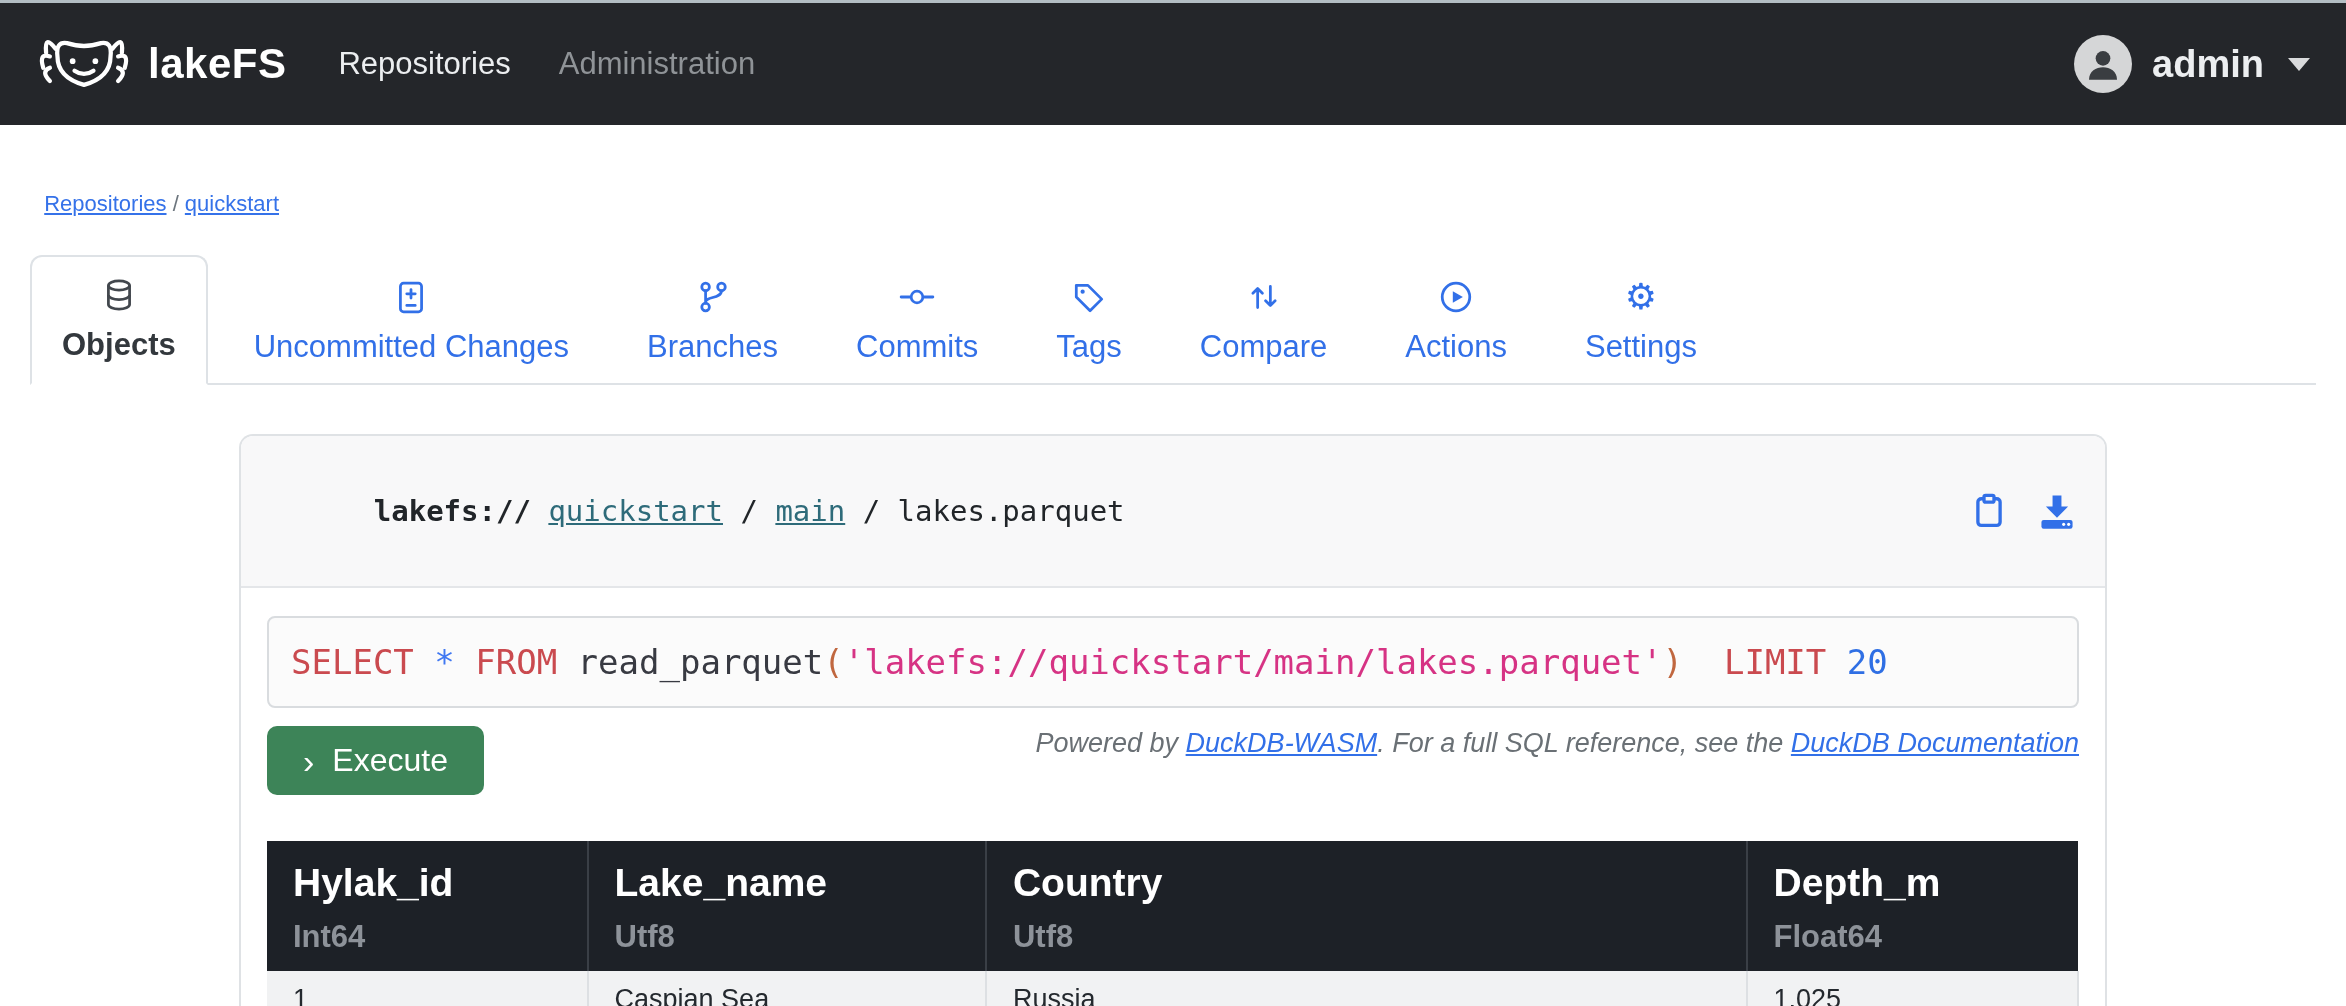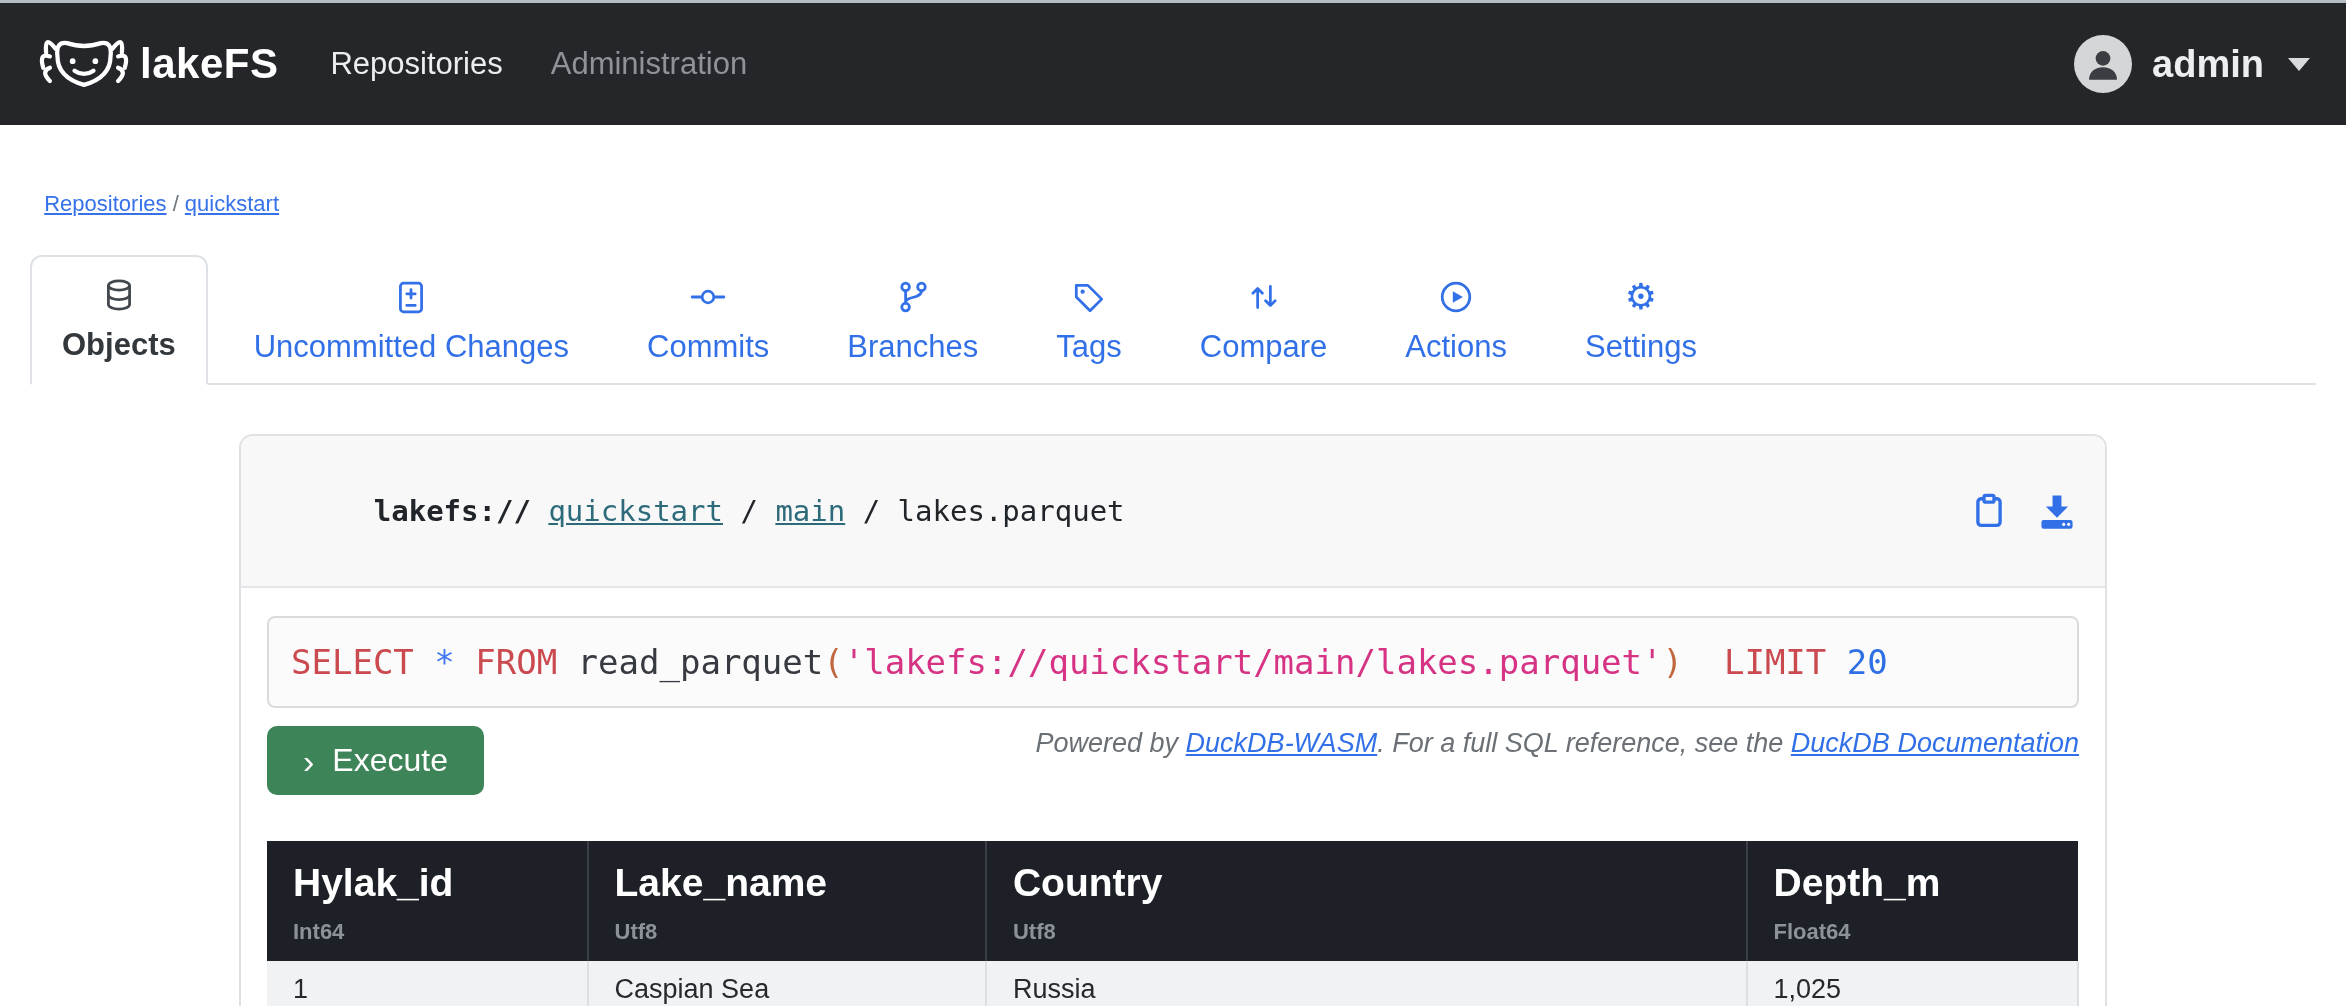--- a/index.html
+++ b/index.html
@@ -4,21 +4,21 @@
 <style>
   * { margin:0; padding:0; box-sizing:border-box; }
   html,body { width:2346px; height:1006px; overflow:hidden; background:#ffffff;
     font-family:"Liberation Sans", sans-serif; }
 
   
   .window-edge { height:3px; background:#b3bdc3; }
 
   
   .navbar { height:122px; background:#24262a; display:flex; align-items:center; padding:0 36px; }
-  .brand { display:flex; align-items:center; gap:8px; margin-right:52px; }
+  .brand { display:flex; align-items:center; gap:16px; margin-right:52px; }
   .brand svg { width:96px; height:72px; }
   .brand-name { color:#ffffff; font-size:42px; font-weight:bold; letter-spacing:.5px; }
   .nav-links { display:flex; align-items:center; gap:48px; flex:1; }
   .nav-link { font-size:31px; text-decoration:none; cursor:pointer; }
   .nav-link.active { color:#eceef0; }
   .nav-link.muted { color:#8f9397; }
   .user-menu { display:flex; align-items:center; gap:20px; cursor:pointer; }
   .avatar { width:58px; height:58px; border-radius:50%; background:#d5d6d7; display:flex; align-items:center; justify-content:center; }
   .avatar svg { width:40px; height:40px; }
   .user-name { color:#eceef0; font-size:38px; font-weight:600; }
@@ -69,21 +69,21 @@
   .execute-btn .chev { font-size:34px; line-height:32px; }
   .meta-note { font-style:italic; color:#6a7075; font-size:27px; margin-top:2px; }
   .meta-note a { color:#3270e8; text-decoration:underline; cursor:pointer; }
 
   
   .results { margin-top:46px; width:100%; border-collapse:collapse; table-layout:fixed; }
   .results thead th { background:#1d2127; text-align:left; padding:20px 26px 16px;
                       border-right:2px solid #3a3f46; vertical-align:top; }
   .results thead th:last-child { border-right:none; }
   .col-name { display:block; color:#ffffff; font-size:39px; font-weight:bold; }
-  .col-type { display:block; color:#8d9299; font-size:22px; font-weight:600; margin-top:14px; }
+  .col-type { display:block; color:#8d9299; font-size:31px; font-weight:600; margin-top:14px; }
   .results tbody td { font-size:27px; color:#24292e; padding:13px 26px;
                       border-right:2px solid #dde0e3; border-bottom:2px solid #dde0e3; }
   .results tbody td:last-child { border-right:2px solid #dde0e3; }
   .results tbody tr:nth-child(odd) { background:#f1f2f3; }
   .results tbody tr:nth-child(even) { background:#ffffff; }
   .results col.c1 { width:17.7%; } .results col.c2 { width:22%; }
   .results col.c3 { width:42%; }  .results col.c4 { width:18.3%; } 
 </style>
 </head>
 <body>
@@ -137,33 +137,33 @@
   </a>
   <a class="tab inactive">
     <svg viewBox="0 0 34 34" fill="none" class="bl" stroke="#3270e8" stroke-width="2.6" stroke-linecap="round">
       <rect x="7" y="4" width="20" height="27" rx="3"></rect>
       <path d="M17,10 V18 M13,14 H21 M13,25 H21"></path>
     </svg>
     <span>Uncommitted Changes</span>
   </a>
   <a class="tab inactive">
     <svg viewBox="0 0 34 34" fill="none" stroke="#3270e8" stroke-width="2.6" stroke-linecap="round">
-      <circle cx="17" cy="17" r="5.5"></circle>
-      <path d="M2,17 H11 M23,17 H32"></path>
-    </svg>
-    <span>Commits</span>
-  </a>
-  <a class="tab inactive">
-    <svg viewBox="0 0 34 34" fill="none" stroke="#3270e8" stroke-width="2.6" stroke-linecap="round">
       <circle cx="10" cy="7.5" r="3.6"></circle>
       <circle cx="10" cy="26.5" r="3.6"></circle>
       <circle cx="25" cy="7.5" r="3.6"></circle>
       <path d="M10,11 V23 M25,11 C25,19 10,16 10,22"></path>
     </svg>
     <span>Branches</span>
+  </a>
+  <a class="tab inactive">
+    <svg viewBox="0 0 34 34" fill="none" stroke="#3270e8" stroke-width="2.6" stroke-linecap="round">
+      <circle cx="17" cy="17" r="5.5"></circle>
+      <path d="M2,17 H11 M23,17 H32"></path>
+    </svg>
+    <span>Commits</span>
   </a>
   <a class="tab inactive">
     <svg viewBox="0 0 34 34" fill="none" stroke="#3270e8" stroke-width="2.6" stroke-linejoin="round">
       <path d="M5,6 H16 L29,19 L18,30 L5,17 Z"></path>
       <circle cx="11" cy="12" r="2" fill="#3270e8" stroke="none"></circle>
     </svg>
     <span>Tags</span>
   </a>
   <a class="tab inactive">
     <svg viewBox="0 0 34 34" fill="none" stroke="#3270e8" stroke-width="2.6" stroke-linecap="round" stroke-linejoin="round">

